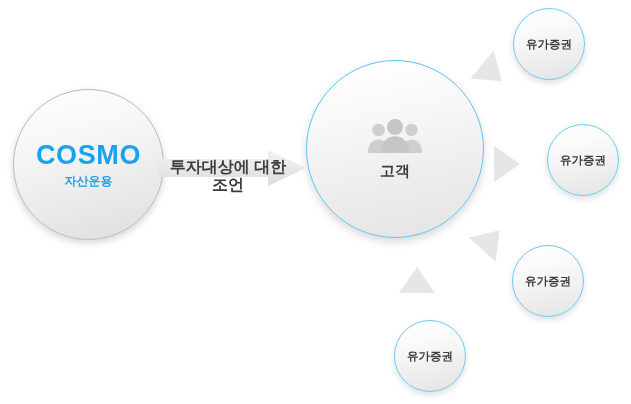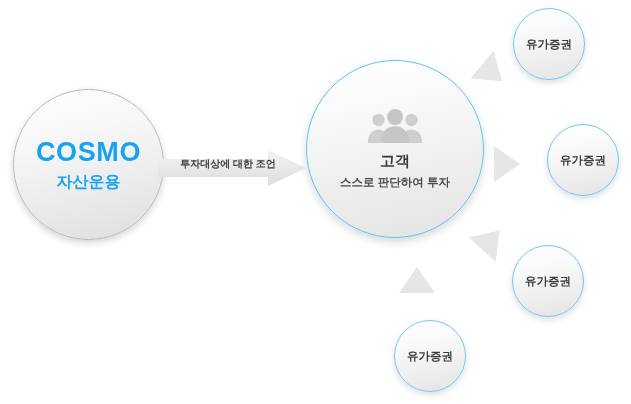--- a/index.html
+++ b/index.html
@@ -42,21 +42,21 @@
   }
   .cosmo-title {
     color: #17a3ef;
     font-size: 27px;
     font-weight: bold;
     letter-spacing: 0.6px;
     line-height: 1.1;
   }
   .cosmo-sub {
     color: #17a3ef;
-    font-size: 16px;
+    font-size: 12px;
     font-weight: bold;
     margin-top: 5px;
     line-height: 1.1;
   }
 
   
   .node-center {
     left: 306px;
     top: 60px;
     width: 178px;
@@ -110,21 +110,21 @@
     width: 148px;
     height: 36px;
   }
   .banner-arrow svg { display: block; }
   .banner-label {
     position: absolute;
     left: 168px;
     top: 158px;
     width: 120px;
     text-align: center;
-    font-size: 10px;
+    font-size: 16px;
     font-weight: bold;
     color: #3d3d3d;
     line-height: 1.1;
     pointer-events: none;
   }
 
   
   .tri-arrow {
     position: absolute;
     width: 0;
@@ -171,21 +171,20 @@
           <circle cx="45.5" cy="11" r="6.2"></circle>
           <path d="M34.8,34 C34.8,25.6 39.5,20.6 45.5,20.6 C51.5,20.6 56.2,25.6 56.2,34 Z"></path>
         </g>
         <g fill="#c6c6c6">
           <circle cx="29" cy="8" r="8"></circle>
           <path d="M14.6,34 C14.6,23.3 20.8,17.2 29,17.2 C37.2,17.2 43.4,23.3 43.4,34 Z"></path>
         </g>
       </svg>
     </div>
     <div class="center-title">고객</div>
-    <div class="center-sub">스스로 판단하여 투자</div>
   </div>
 
   <div class="tri-arrow tri-1"></div>
   <div class="tri-arrow tri-2"></div>
   <div class="tri-arrow tri-3"></div>
   <div class="tri-arrow tri-4"></div>
 
   <div class="node node-sec sec-1">
     <div class="sec-label">유가증권</div>
   </div>

